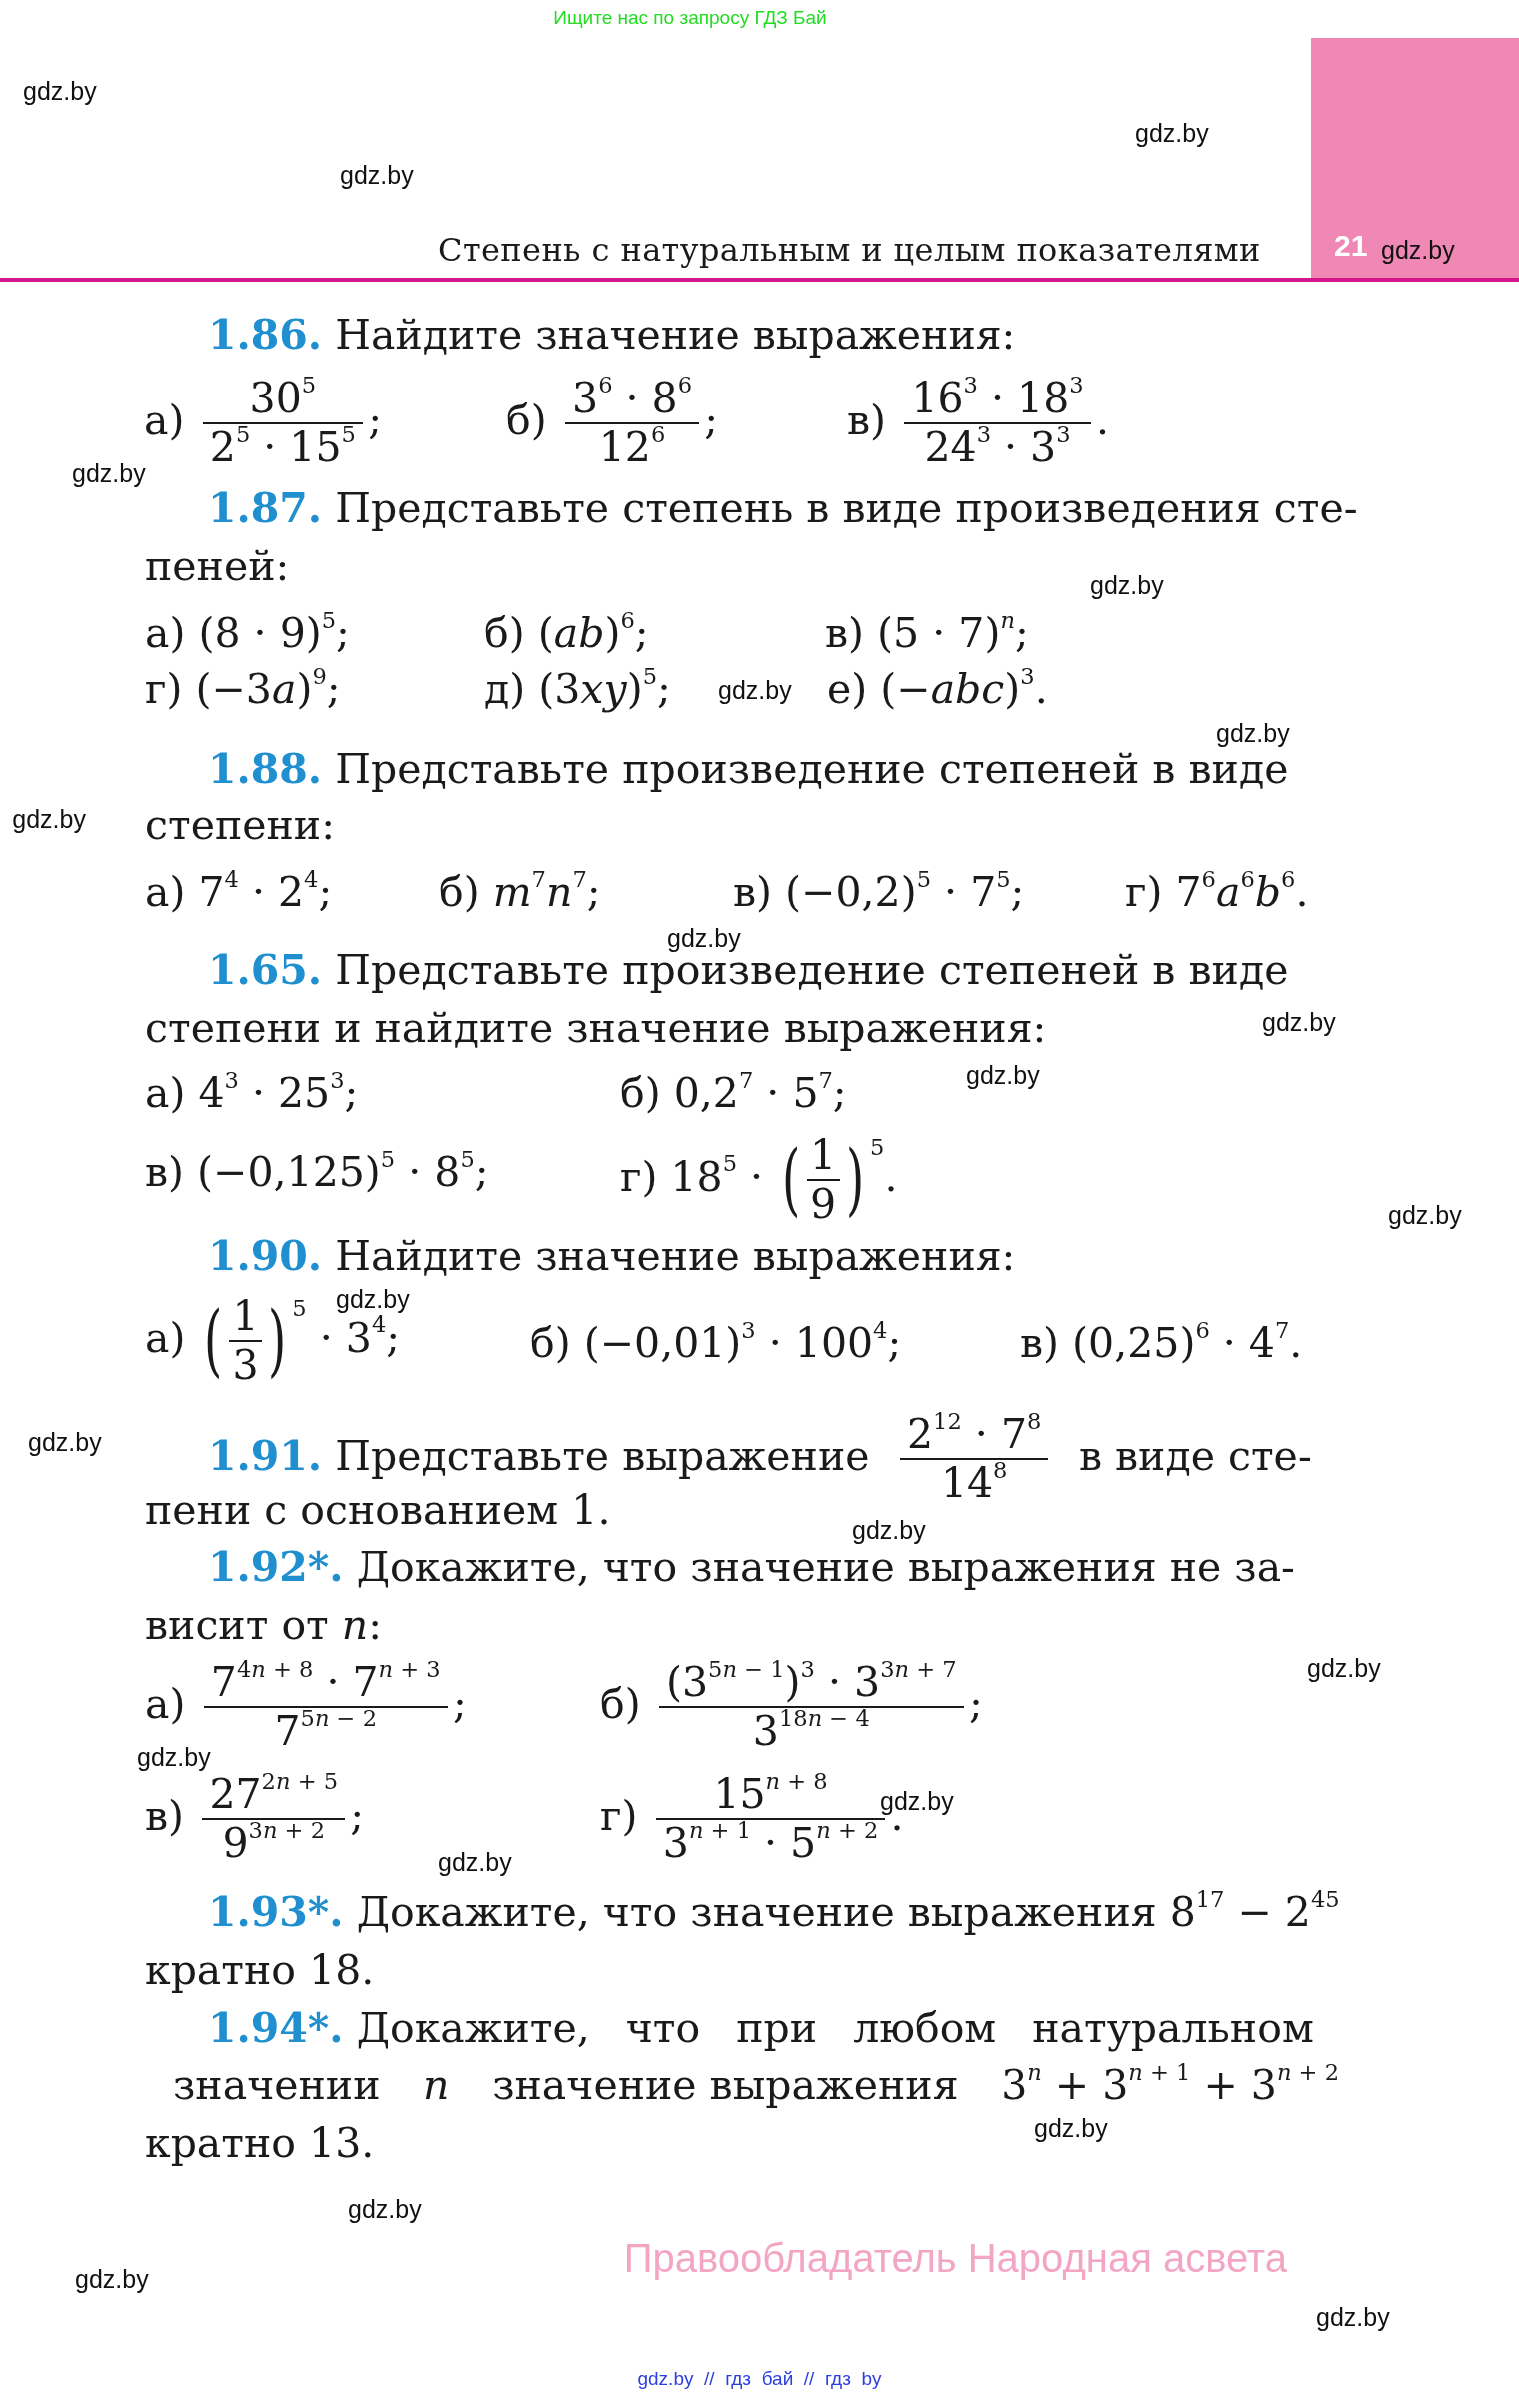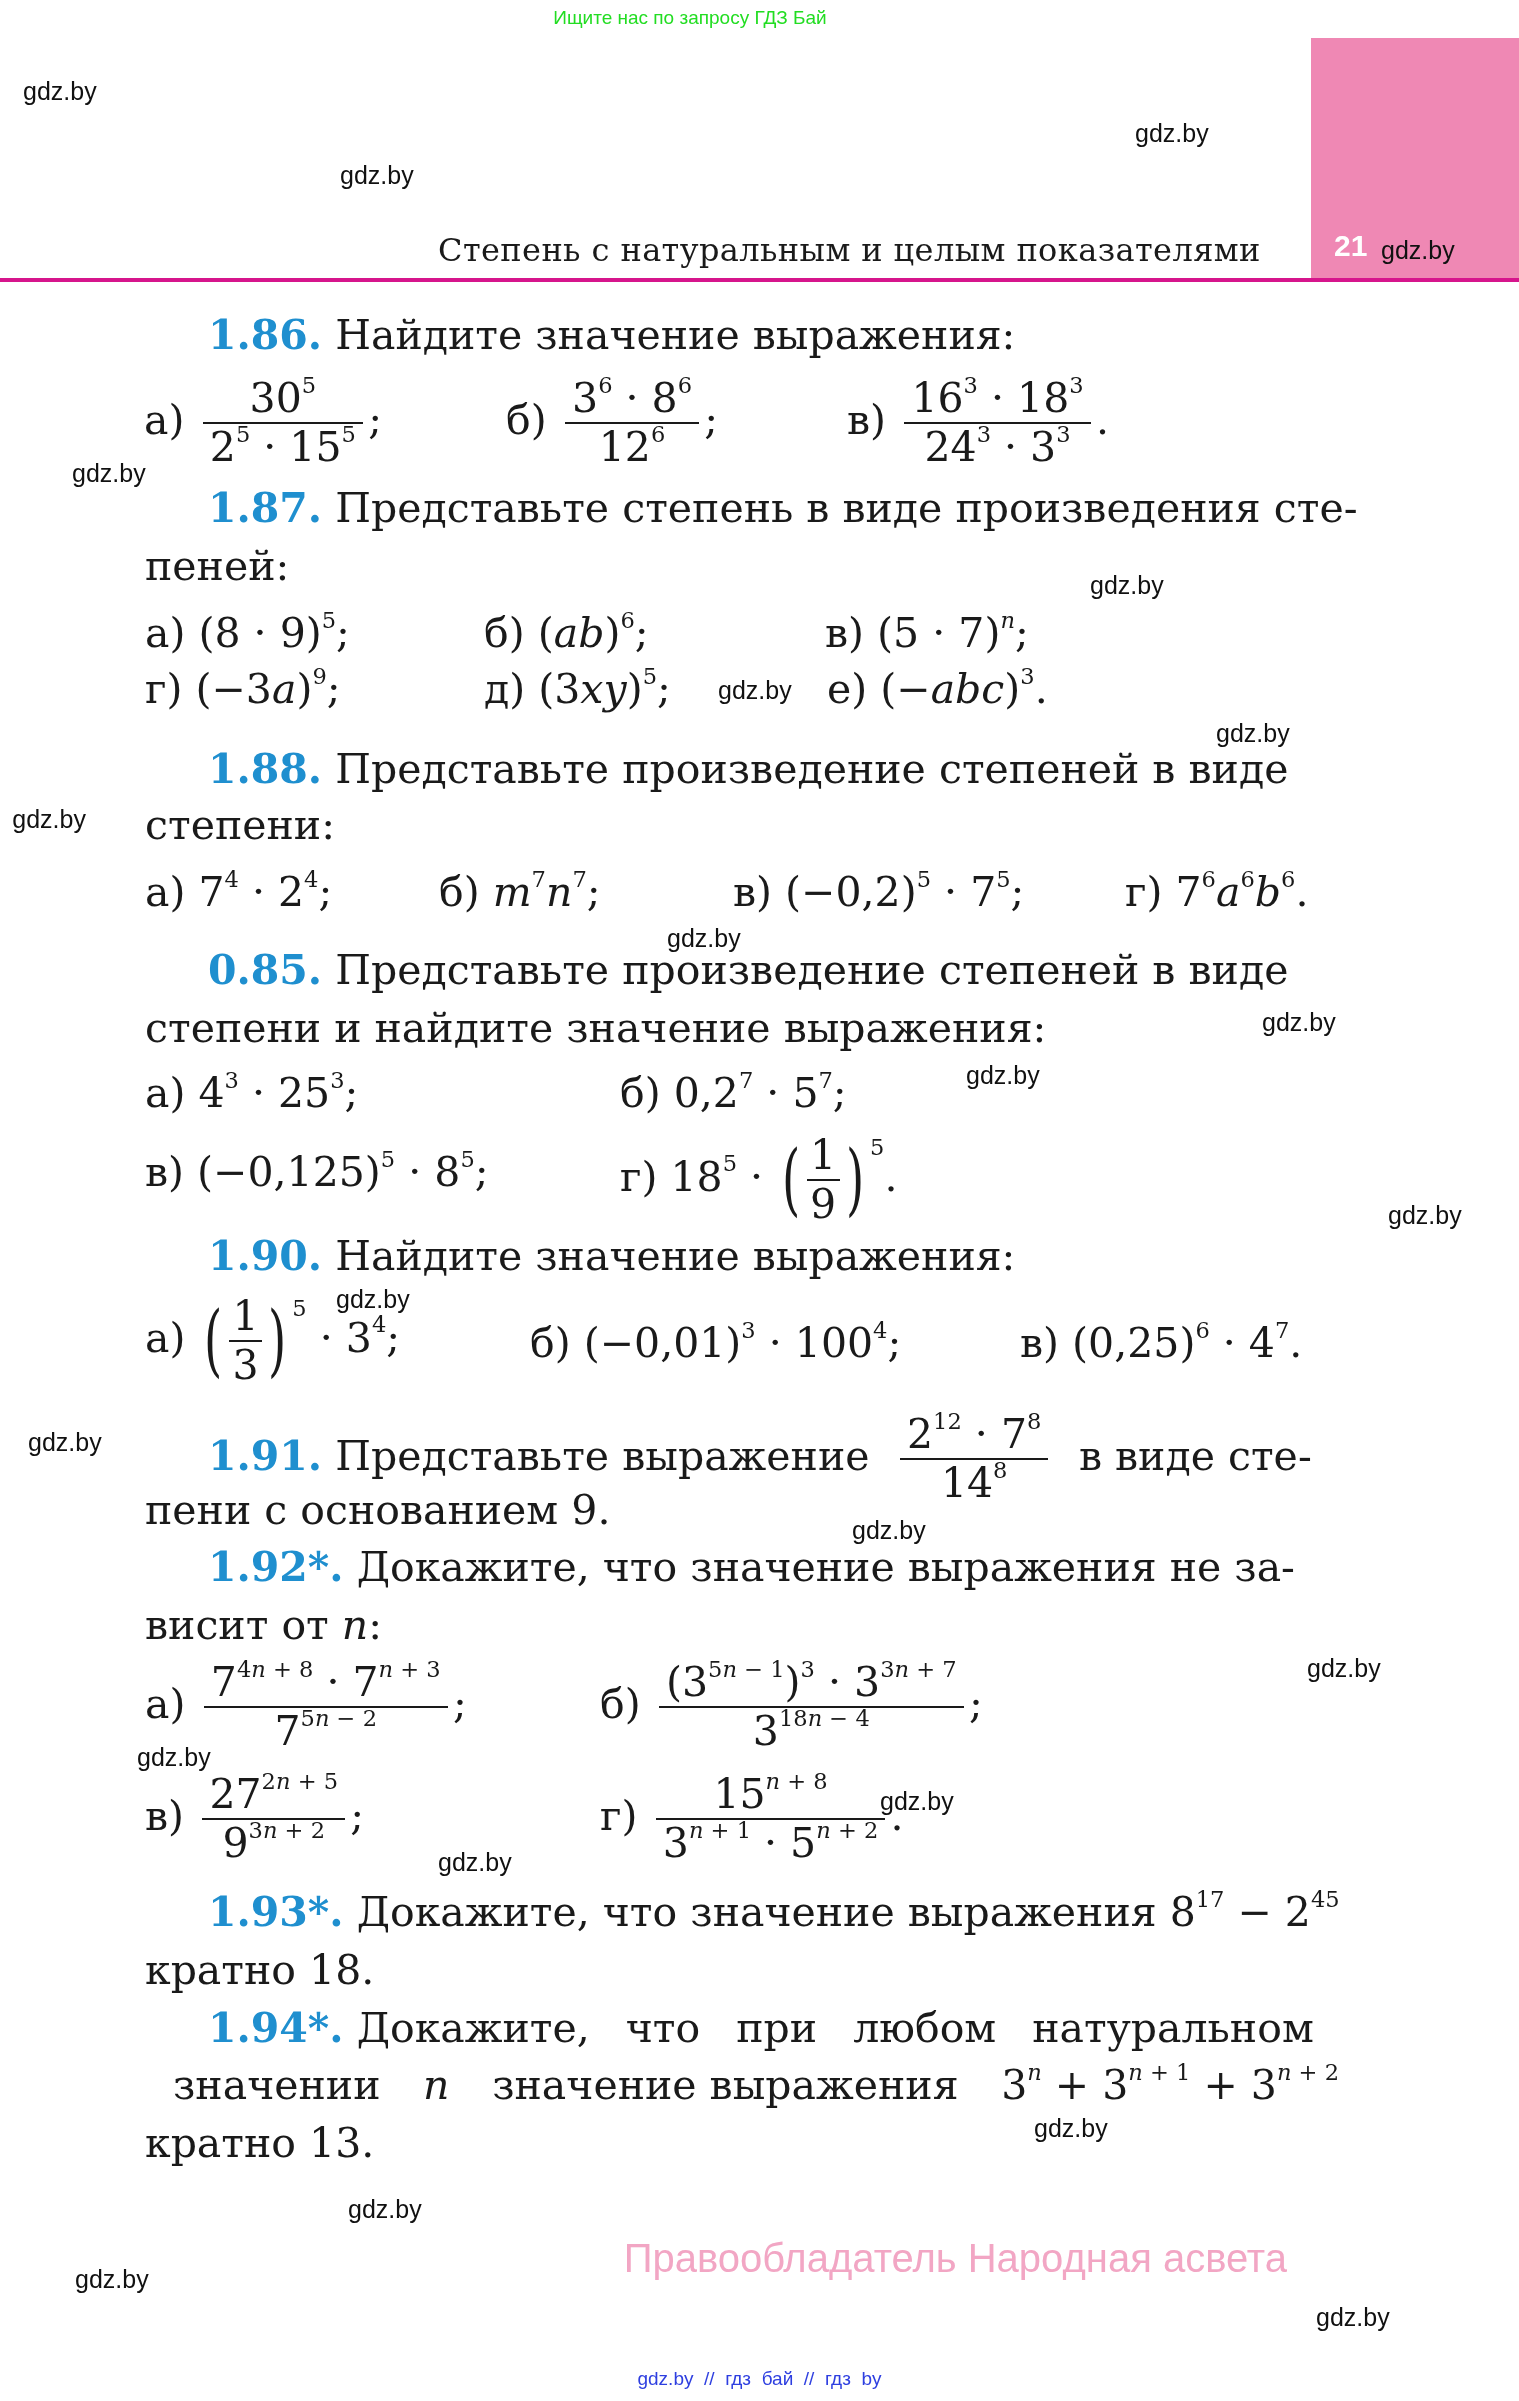--- a/index.html
+++ b/index.html
@@ -93,21 +93,21 @@
   <span class="pnum">1.88.</span>
   <span>Представьте произведение степеней в виде</span>
 </div>
 <div class="abs line" style="left:145px;top:805px;">степени:</div>
 <div class="abs line" style="left:145px;top:872px;">а) 7<sup>4</sup> · 2<sup>4</sup>;</div>
 <div class="abs line" style="left:439px;top:872px;">б) <i>m</i><sup>7</sup><i>n</i><sup>7</sup>;</div>
 <div class="abs line" style="left:733px;top:872px;">в) (−0,2)<sup>5</sup> · 7<sup>5</sup>;</div>
 <div class="abs line" style="left:1125px;top:872px;">г) 7<sup>6</sup><i>a</i><sup>6</sup><i>b</i><sup>6</sup>.</div>
 
 <div class="abs line" style="left:208px;top:950px;">
-  <span class="pnum">0.85.</span>
+  <span class="pnum">1.65.</span>
   <span>Представьте произведение степеней в виде</span>
 </div>
 <div class="abs line" style="left:145px;top:1008px;">степени и найдите значение выражения:</div>
 <div class="abs line" style="left:145px;top:1073px;">а) 4<sup>3</sup> · 25<sup>3</sup>;</div>
 <div class="abs line" style="left:620px;top:1073px;">б) 0,2<sup>7</sup> · 5<sup>7</sup>;</div>
 <div class="abs line" style="left:145px;top:1152px;">в) (−0,125)<sup>5</sup> · 8<sup>5</sup>;</div>
 <div class="abs line" style="left:620px;top:1132px;">г) 18<sup>5</sup> · <span class="paren-frac">
       <span class="big">(</span>
       <span class="frac" style="margin:0">
         <span class="num" style="padding:0 3.5px">1</span>
@@ -130,21 +130,21 @@
     </span><sup style="vertical-align:1.6em">5</sup> · 3<sup>4</sup>;</div>
 <div class="abs line" style="left:530px;top:1323px;">б) (−0,01)<sup>3</sup> · 100<sup>4</sup>;</div>
 <div class="abs line" style="left:1020px;top:1323px;">в) (0,25)<sup>6</sup> · 4<sup>7</sup>.</div>
 
 <div class="abs line" style="left:208px;top:1411px;">
   <span class="pnum">1.91.</span>
   <span>Представьте выражение</span>
   <span class="frac" style="margin:0 17.5px"><span class="num">2<sup>12</sup> · 7<sup>8</sup></span><span class="den">14<sup>8</sup></span></span>
   <span>в виде сте-</span>
 </div>
-<div class="abs line" style="left:145px;top:1490px;">пени с основанием 9.</div>
+<div class="abs line" style="left:145px;top:1490px;">пени с основанием 1.</div>
 
 <div class="abs line" style="left:208px;top:1547px;">
   <span class="pnum">1.92*.</span>
   <span>Докажите, что значение выражения не за-</span>
 </div>
 <div class="abs line" style="left:145px;top:1605px;">висит от <i>n</i>:</div>
 <div class="abs line" style="left:145px;top:1659px;">а) <span class="frac"><span class="num">7<sup>4<i>n</i> + 8</sup> · 7<sup><i>n</i> + 3</sup></span><span class="den">7<sup>5<i>n</i> − 2</sup></span></span>;</div>
 <div class="abs line" style="left:600px;top:1659px;">б) <span class="frac"><span class="num">(3<sup>5<i>n</i> − 1</sup>)<sup>3</sup> · 3<sup>3<i>n</i> + 7</sup></span><span class="den">3<sup>18<i>n</i> − 4</sup></span></span>;</div>
 <div class="abs line" style="left:145px;top:1771px;">в) <span class="frac"><span class="num">27<sup>2<i>n</i> + 5</sup></span><span class="den">9<sup>3<i>n</i> + 2</sup></span></span>;</div>
 <div class="abs line" style="left:600px;top:1771px;">г) <span class="frac"><span class="num">15<sup><i>n</i> + 8</sup></span><span class="den">3<sup><i>n</i> + 1</sup> · 5<sup><i>n</i> + 2</sup></span></span>.</div>

